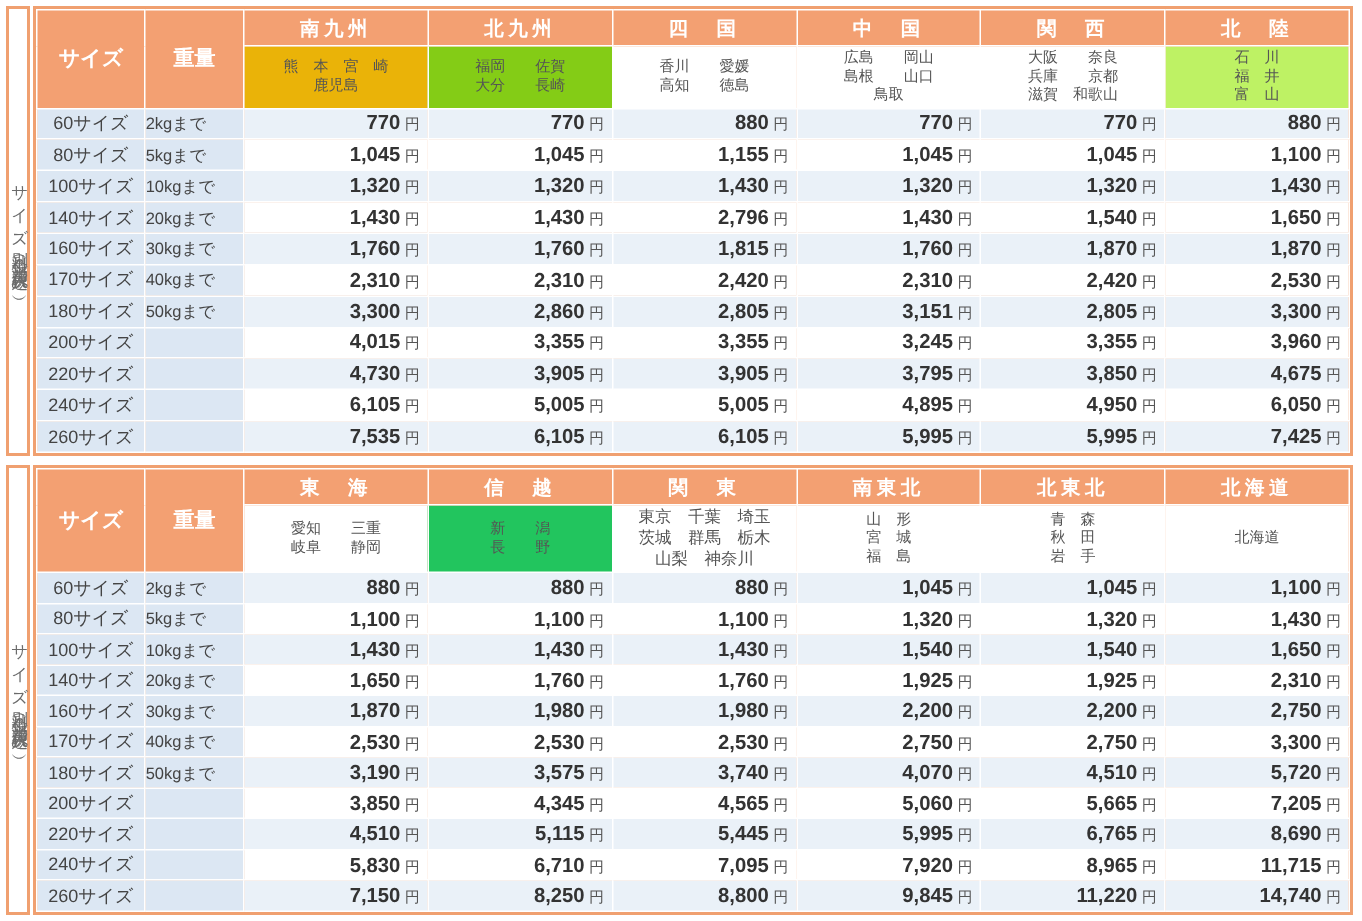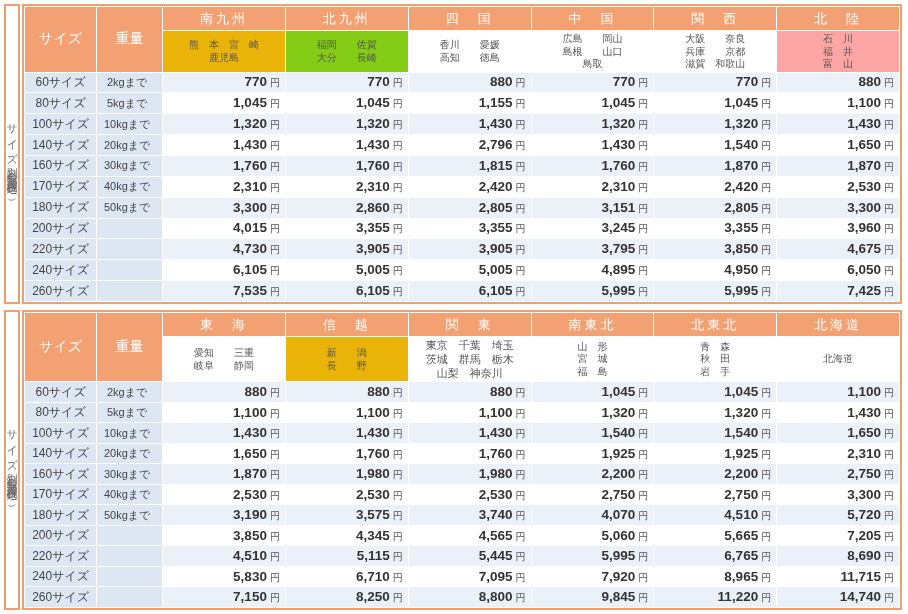--- a/index.html
+++ b/index.html
@@ -61,29 +61,29 @@
   td, th {
     padding: 0;
     margin: 0;
     border: 1px solid #ffffff;
     box-sizing: border-box;
   }
   
   .hd-size, .hd-weight {
     background: #f3a072;
     color: #ffffff;
-    font-weight: normal;
+    font-weight: bold;
     font-size: 14px;
     text-align: center;
     vertical-align: middle;
   }
   .region-name {
     background: #f3a072;
     color: #ffffff;
-    font-weight: normal;
+    font-weight: bold;
     font-size: 13px;
     text-align: center;
     letter-spacing: 3px;
     padding: 3px 0 2px 0;
     border: 1px solid #ffffff;
     box-sizing: border-box;
   }
   .region-prefs {
     color: #555555;
     font-size: 10px;
@@ -101,21 +101,21 @@
     background: #dce7f3;
     color: #444444;
     text-align: center;
     font-size: 12px;
     vertical-align: middle;
     margin-left: 48px;
   }
   .c-weight {
     background: #dce7f3;
     color: #444444;
-    text-align: center;
+    text-align: left;
     font-size: 11px;
     padding-right: 5px;
     vertical-align: middle;
   }
   .c-price {
     text-align: right;
     padding-right: 5px;
     vertical-align: middle;
     font-size: 13px;
     color: #333333;
@@ -170,21 +170,21 @@
             <td class="region-prefs" style="background:#84cc16">福岡　　佐賀
 大分　　長崎</td>
             <td class="region-prefs" style="background:#fff">香川　　愛媛
 高知　　徳島</td>
             <td class="region-prefs" style="background:#fff">広島　　岡山
 島根　　山口
 鳥取</td>
             <td class="region-prefs" style="background:#fff">大阪　　奈良
 兵庫　　京都
 滋賀　和歌山</td>
-            <td class="region-prefs" style="background:#fca5a5">石　川
+            <td class="region-prefs" style="background:#bef264">石　川
 福　井
 富　山</td>
           </tr>
         </thead>
         <tbody id="tbody-1">
             <tr>
               <td class="c-size">60サイズ</td>
               <td class="c-weight">2kgまで</td>
               <td class="c-price alt"><span class="val">770</span><span class="yen">円</span></td>
               <td class="c-price alt"><span class="val">770</span><span class="yen">円</span></td>
@@ -311,21 +311,21 @@
             <th class="region-name">東　海</th>
             <th class="region-name">信　越</th>
             <th class="region-name">関　東</th>
             <th class="region-name">南東北</th>
             <th class="region-name">北東北</th>
             <th class="region-name">北海道</th>
           </tr>
           <tr>
             <td class="region-prefs" style="background:#fff">愛知　　三重
 岐阜　　静岡</td>
-            <td class="region-prefs" style="background:#eab308">新　　潟
+            <td class="region-prefs" style="background:#22c55e">新　　潟
 長　　野</td>
             <td class="region-prefs wide" style="background:#fff">東京　千葉　埼玉
 茨城　群馬　栃木
 山梨　神奈川</td>
             <td class="region-prefs" style="background:#fff">山　形
 宮　城
 福　島</td>
             <td class="region-prefs" style="background:#fff">青　森
 秋　田
 岩　手</td>

